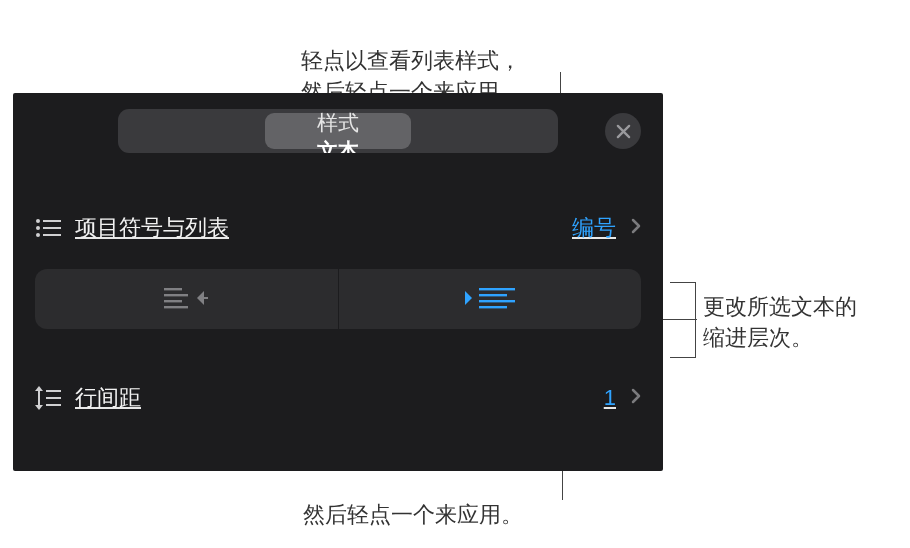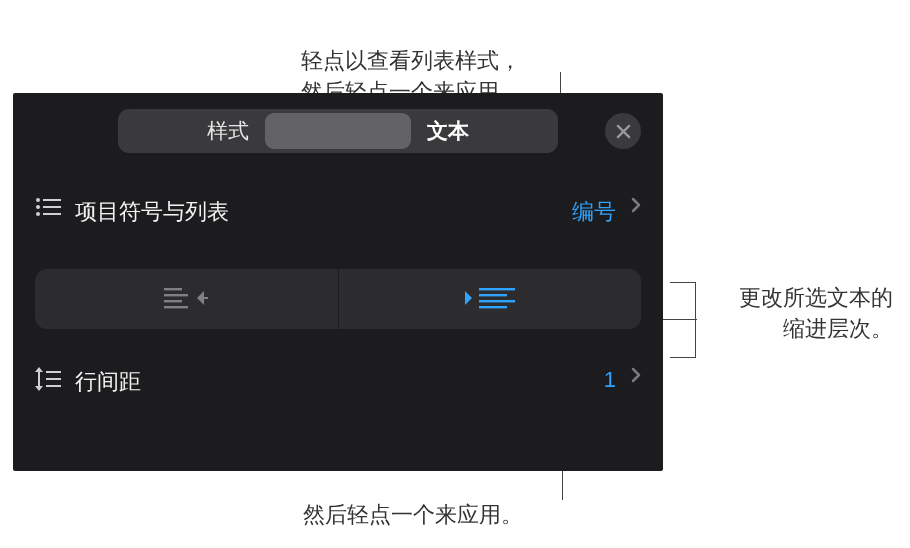--- a/index.html
+++ b/index.html
@@ -24,23 +24,23 @@
       white-space: pre-line;
     }
     .annotation.top {
       left: 276px;
       top: 8px;
       width: 270px;
       margin-top: 38px;
     }
     .annotation.right {
       left: 703px;
-      top: 283px;
+      top: 292px;
       width: 190px;
-      text-align: right;
+      text-align: left;
     }
     .annotation.bottom {
       left: 283px;
       top: 500px;
       width: 260px;
     }
     .callout-line {
       position: absolute;
       background: #444;
     }
@@ -91,20 +91,21 @@
       position: relative;
     }
     .segmented {
       position: relative;
       display: flex;
       background: #3a3a3d;
       border-radius: 11px;
       overflow: hidden;
       width: 440px;
       height: 44px;
+      flex-direction: column;
     }
     .segmented .seg {
       flex: 1;
       display: flex;
       align-items: center;
       justify-content: center;
       font-size: 21px;
       color: #e6e6e6;
       cursor: pointer;
       position: relative;
@@ -136,24 +137,25 @@
       align-items: center;
       justify-content: center;
       cursor: pointer;
     }
     .close-btn svg {
       width: 15px;
       height: 15px;
     }
     .row {
       display: flex;
-      align-items: flex-start;
+      align-items: center;
       padding: 0 22px 0 22px;
       height: 62px;
       cursor: pointer;
+      text-decoration: underline;
     }
     .row .row-icon {
       width: 40px;
       display: flex;
       align-items: center;
       justify-content: flex-start;
     }
     .row .row-label {
       flex: 1;
       font-size: 22px;

